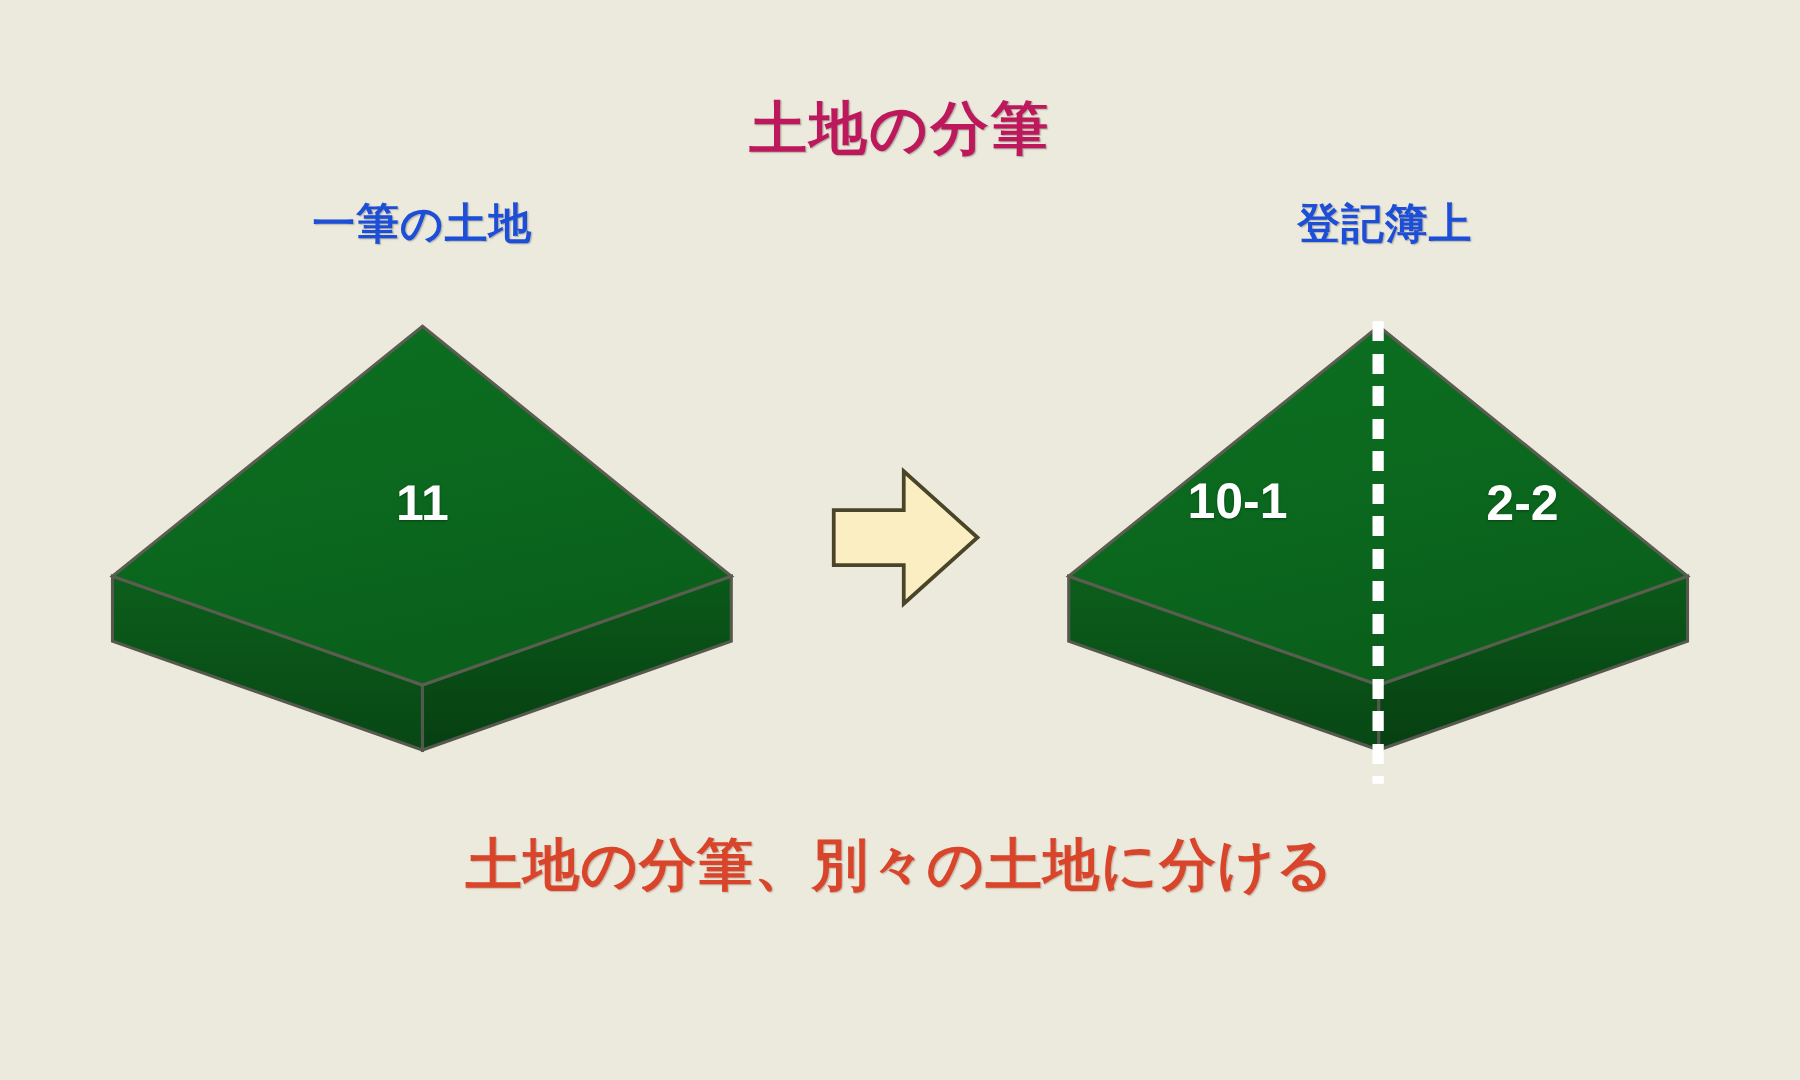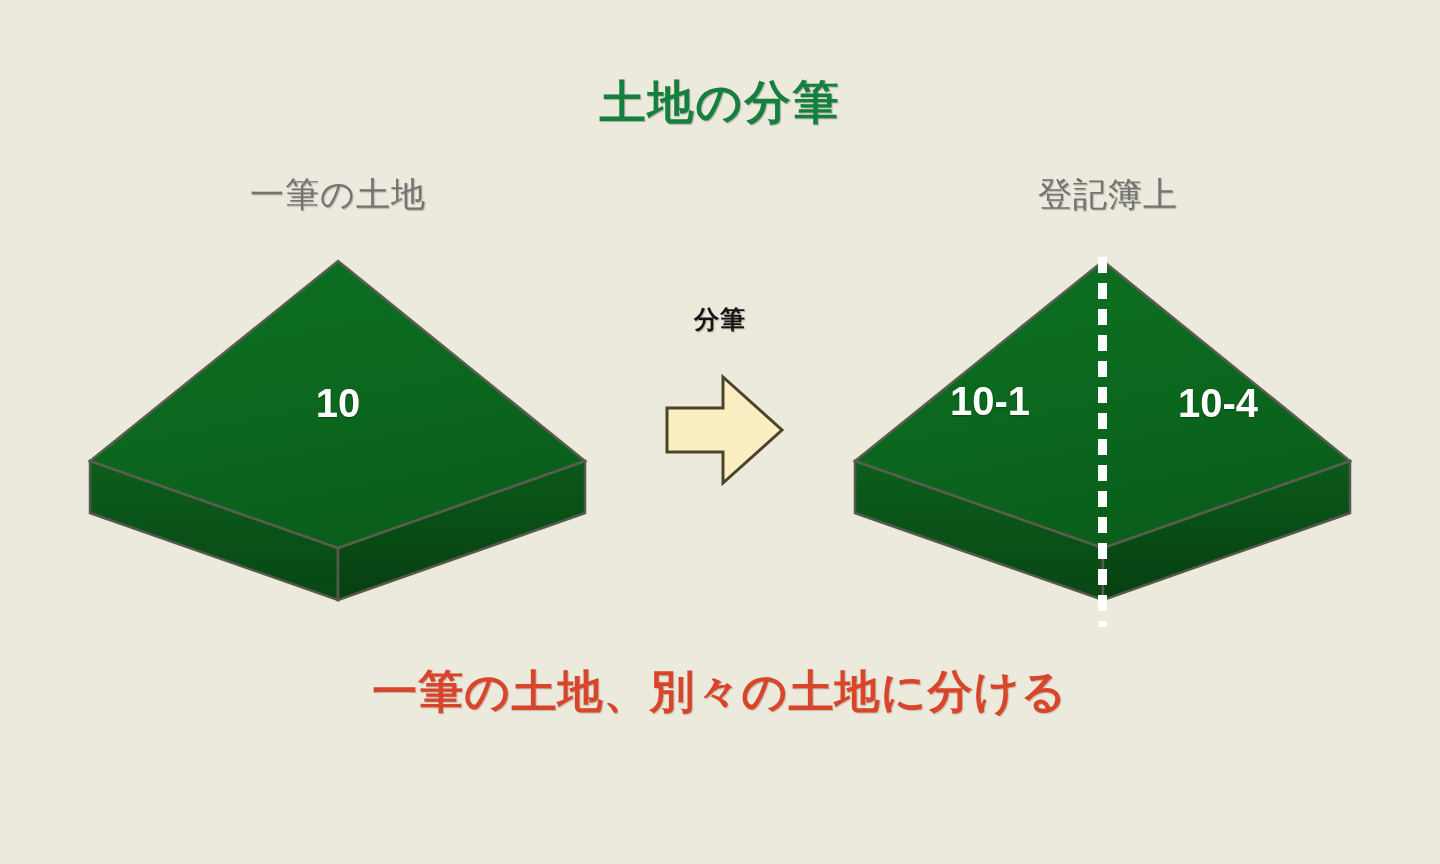--- a/index.html
+++ b/index.html
@@ -25,32 +25,32 @@
 
   
   .page-title {
     position: absolute;
     left: 0;
     top: 72px;
     width: 1440px;
     text-align: center;
     font-size: 46px;
     font-weight: bold;
-    color: #15803d;
+    color: #be185d;
     letter-spacing: 2px;
     text-shadow: 1px 1px 1px rgba(120,120,110,0.55);
     white-space: nowrap;
   }
 
   .panel-label {
     position: absolute;
-    top: 172px;
+    top: 156px;
     font-size: 34px;
-    font-weight: normal;
-    color: #737373;
+    font-weight: bold;
+    color: #1d4ed8;
     letter-spacing: 1px;
     text-align: center;
     text-shadow: 1px 1px 1px rgba(120,120,110,0.5);
     white-space: nowrap;
   }
   .panel-label.left  { left: 138px;  width: 400px; }
   .panel-label.right { left: 908px;  width: 400px; }
 
   .process-label {
     position: absolute;
@@ -167,23 +167,22 @@
       </defs>
 
       <polygon points="10,213 258,300 258,352 10,265" fill="url(#leftGradL)" stroke="#55584C" stroke-width="2.5"></polygon>
 
       <polygon points="258,300 505,213 505,265 258,352" fill="url(#rightGradL)" stroke="#55584C" stroke-width="2.5"></polygon>
 
       <polygon points="258,13 505,213 258,300 10,213" fill="url(#topGradL)" stroke="#5A5D50" stroke-width="2.5"></polygon>
     </svg>
   </div>
 
-  <div class="parcel-label p10">10</div>
-
-  <div class="process-label">分筆</div>
+  <div class="parcel-label p10">11</div>
+
 
   <div class="arrow">
     <svg width="124" height="116" viewBox="0 0 124 116">
       <polygon points="4,36 60,36 60,5 119,58 60,111 60,80 4,80" fill="#FAEEC2" stroke="#4A4428" stroke-width="3" stroke-linejoin="miter"></polygon>
     </svg>
   </div>
 
   <div class="block block-right">
     <svg width="510" height="365" viewBox="0 0 510 365">
       <defs>
@@ -204,17 +203,17 @@
       <polygon points="10,213 258,300 258,352 10,265" fill="url(#leftGradR)" stroke="#55584C" stroke-width="2.5"></polygon>
       <polygon points="258,300 505,213 505,265 258,352" fill="url(#rightGradR)" stroke="#55584C" stroke-width="2.5"></polygon>
       <polygon points="258,13 505,213 258,300 10,213" fill="url(#topGradR)" stroke="#5A5D50" stroke-width="2.5"></polygon>
     </svg>
   </div>
 
   <div class="division-line"></div>
 
   <div class="parcel-label p101">10-1</div>
 
-  <div class="parcel-label p102">10-4</div>
-
-  <div class="caption">一筆の土地、別々の土地に分ける</div>
+  <div class="parcel-label p102">2-2</div>
+
+  <div class="caption">土地の分筆、別々の土地に分ける</div>
 
 </div>
 
 </body></html>

